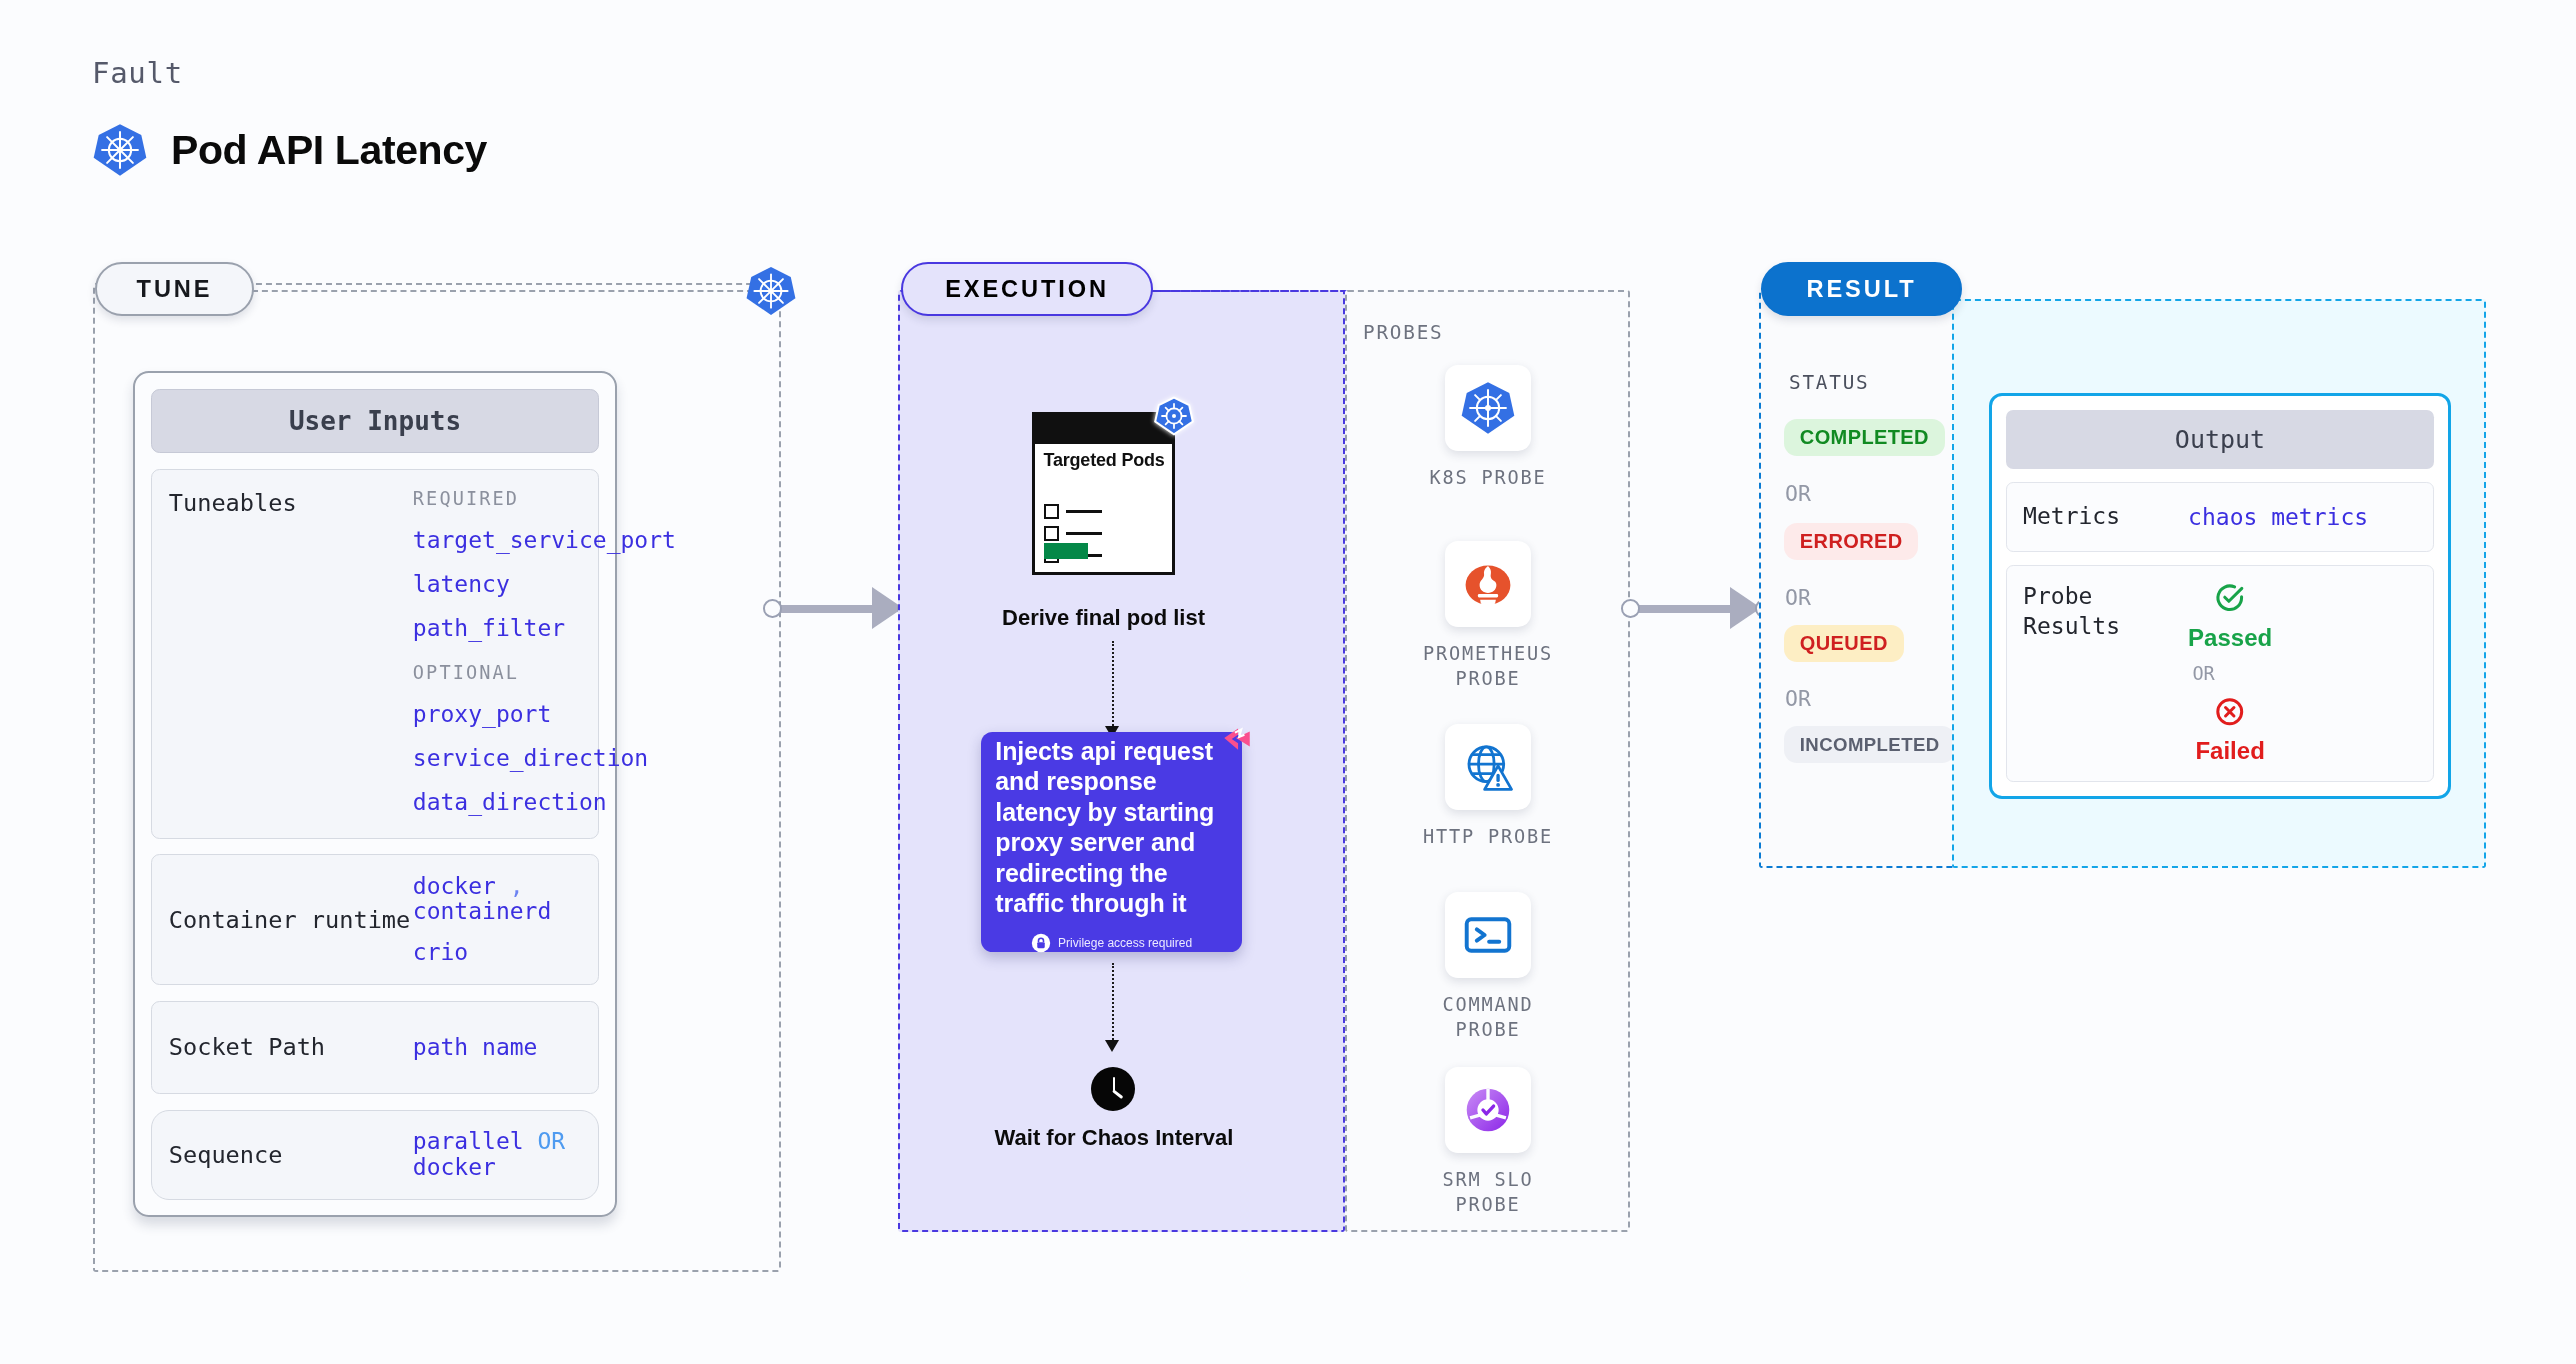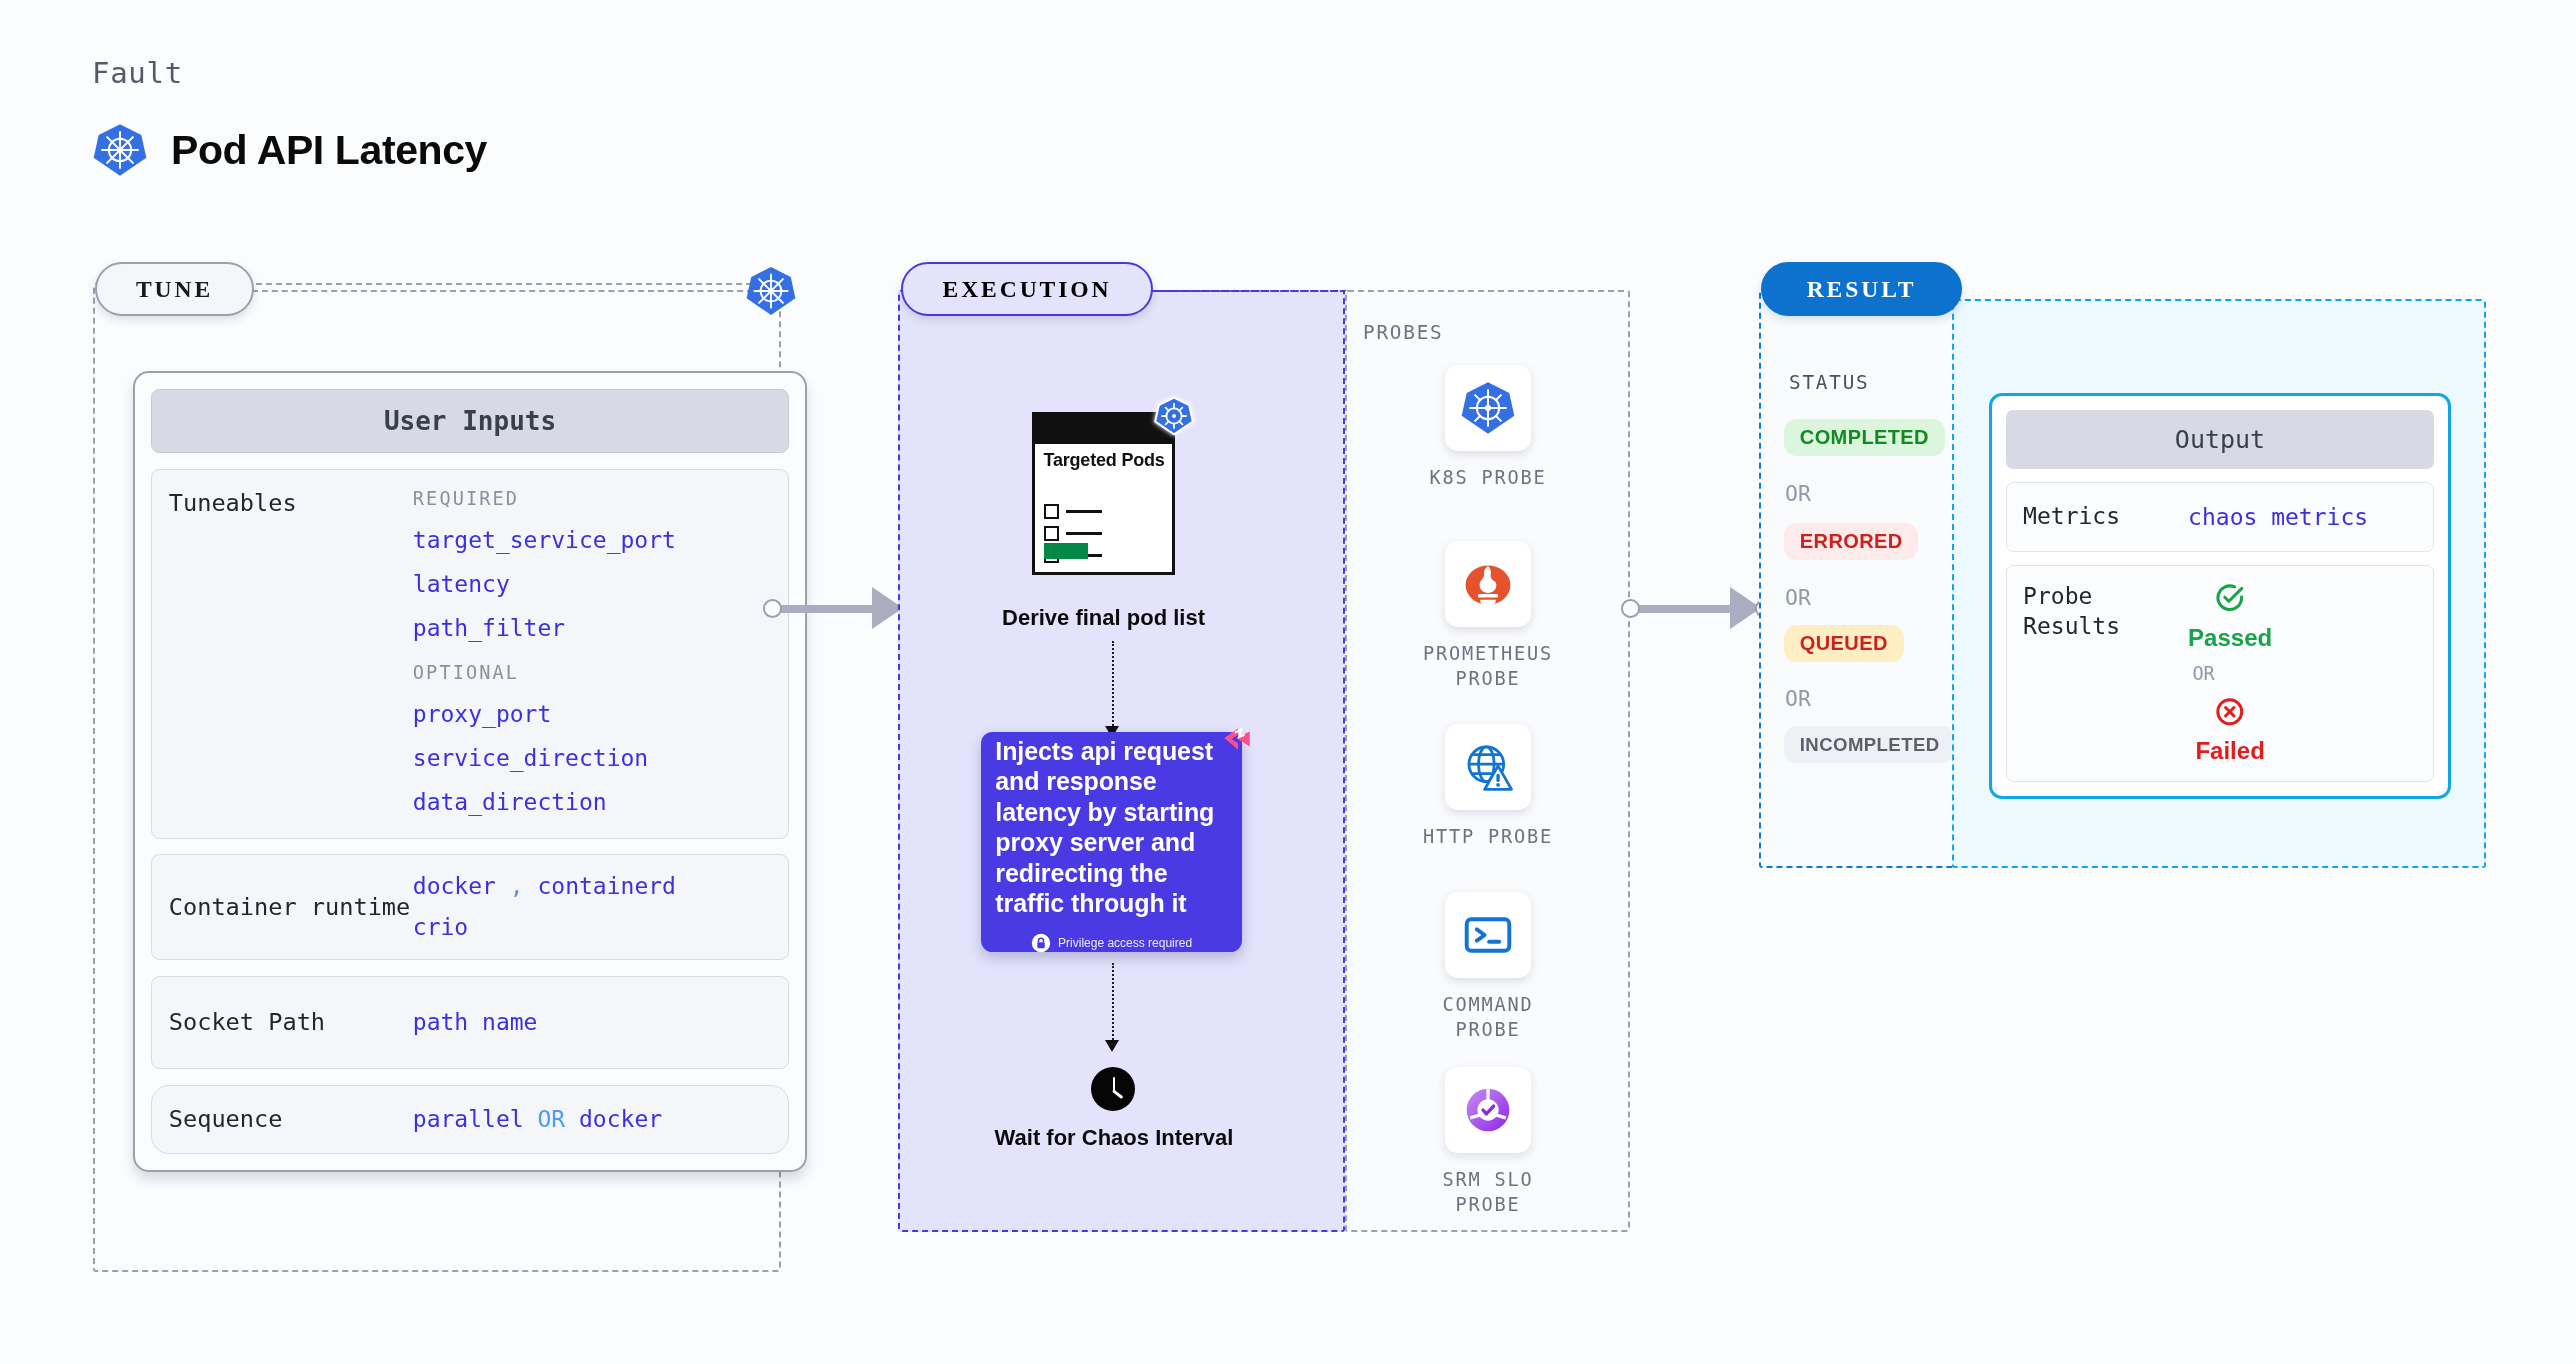--- a/index.html
+++ b/index.html
@@ -30,21 +30,21 @@
   }
   .panel-body.exec  { border-color: #4938e0; background: #e4e3fb; }
   .panel-body.probes{ border-color: #9aa1ad; background: #fafbfd; }
   .panel-body.result{ border-color: #0a7bd3; background: #fafbfd; }
   .panel-body.output{ border-color: #12a5e8; background: #ecfaff; }
 
   .pill {
     position: absolute; z-index: 6;
     display: flex; align-items: center; justify-content: center;
     height: 54px; border-radius: 29px;
-    font-family: Liberation Serif, serif;
+    font-family: Liberation Sans, sans-serif;
     font-size: 23.6px; font-weight: 700; letter-spacing: 2.9px;
     box-shadow: 0 4.3px 8.6px rgba(30,40,70,.13);
   }
   .pill.tune   { background:#f4f6fa; border:2.1px solid #9aa1ad; color:#16181d; width: 159px; }
   .pill.exec   { background:#e4e3fb; border:2.1px solid #4938e0; color:#000000; width: 252px; }
   .pill.result { background:#0c72cd; border:2.1px solid #0c72cd; color:#ffffff; width: 201px; }
 
   
   .userinputs-card {
     position: absolute;
@@ -253,21 +253,21 @@
         <line x1="50" y1="55" x2="50" y2="70"></line>
       <line x1="30" y1="50" x2="45" y2="50"></line>
         <line x1="55" y1="50" x2="70" y2="50"></line>
       <line x1="36" y1="36" x2="46" y2="46"></line>
         <line x1="54" y1="54" x2="64" y2="64"></line>
       <line x1="64" y1="36" x2="54" y2="46"></line>
         <line x1="46" y1="54" x2="36" y2="64"></line>
     </g>
   </svg>
 
-  <div class="userinputs-card" style="left:133px; top:371px; width:674px;">
+  <div class="userinputs-card" style="left:133px; top:371px; width:484px;">
     <div class="ui-head">User Inputs</div>
 
     <div class="ui-block" style="min-height:370px;">
       <div class="ui-key">Tuneables</div>
       <div class="ui-val">
         <div class="subhead">REQUIRED</div>
         <div class="tune-item mono-blue">target_service_port</div>
         <div class="tune-item mono-blue">latency</div>
         <div class="tune-item mono-blue" style="margin-bottom:21.5px;">path_filter</div>
         <div class="subhead">OPTIONAL</div>

